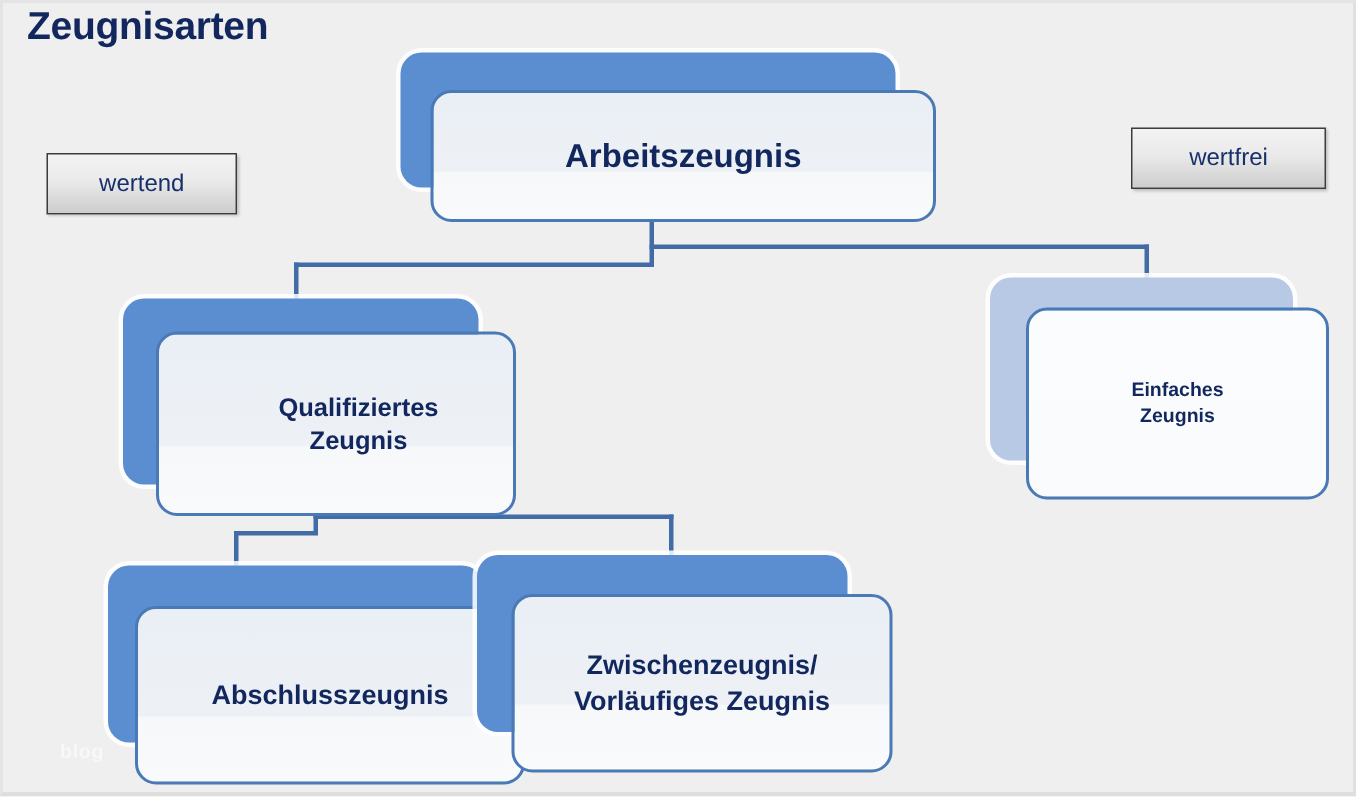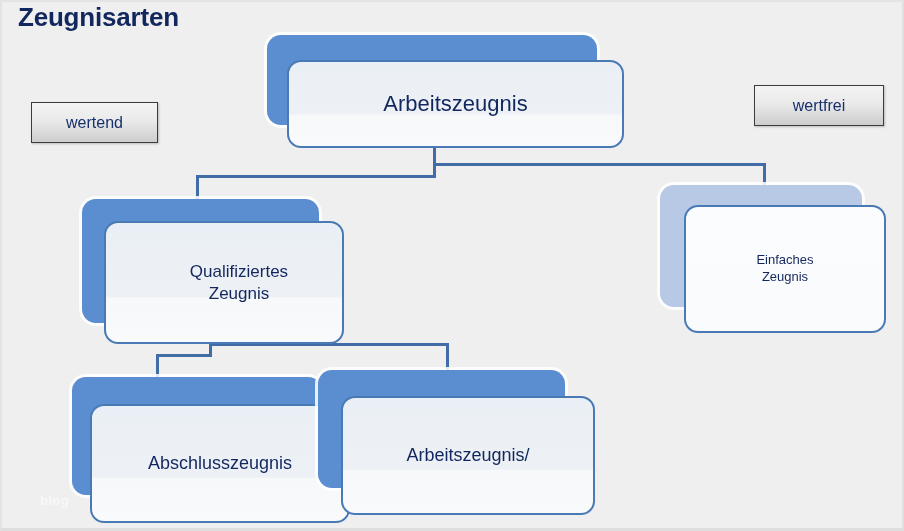--- a/index.html
+++ b/index.html
@@ -75,21 +75,21 @@
     position: absolute;
     box-sizing: border-box;
     border: 2.5px solid #4a7ab5;
     border-radius: 14px;
     background: linear-gradient(to bottom, #eaeff5 0%, #edf1f6 62%, #f7f8fa 63%, #f9fafb 100%);
     display: flex;
     align-items: center;
     justify-content: center;
     text-align: center;
     color: #12275d;
-    font-weight: normal;
+    font-weight: bold;
     line-height: 1.28;
     padding: 0 10px;
   }
   .node.pale .card {
     background: linear-gradient(to bottom, #fbfcfd 0%, #fafbfc 100%);
   }
   .node .card span { display: block; }
 
   
   #node-root   { left: 265px; top: 33px;  width: 330px; height: 90px; }
@@ -181,20 +181,21 @@
     <div class="shadow"></div>
     <div class="card">
       <span>Abschlusszeugnis</span>
     </div>
   </div>
 
   <div id="node-zwi" class="node">
     <div class="shadow"></div>
     <div class="card">
       <div>
-        <span>Arbeitszeugnis/</span>
+        <span>Zwischenzeugnis/</span>
+        <span>Vorläufiges Zeugnis</span>
       </div>
     </div>
   </div>
 
   <div id="watermark">blog</div>
 
 </div>
 
 </body></html>

